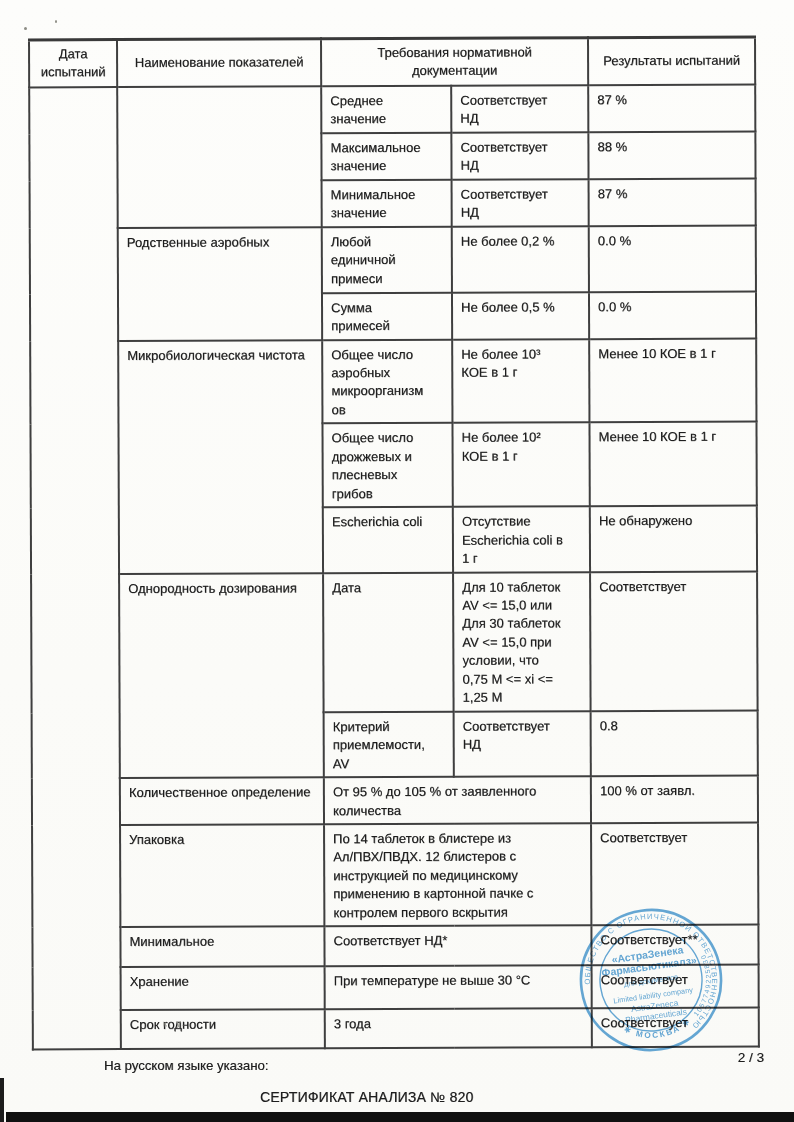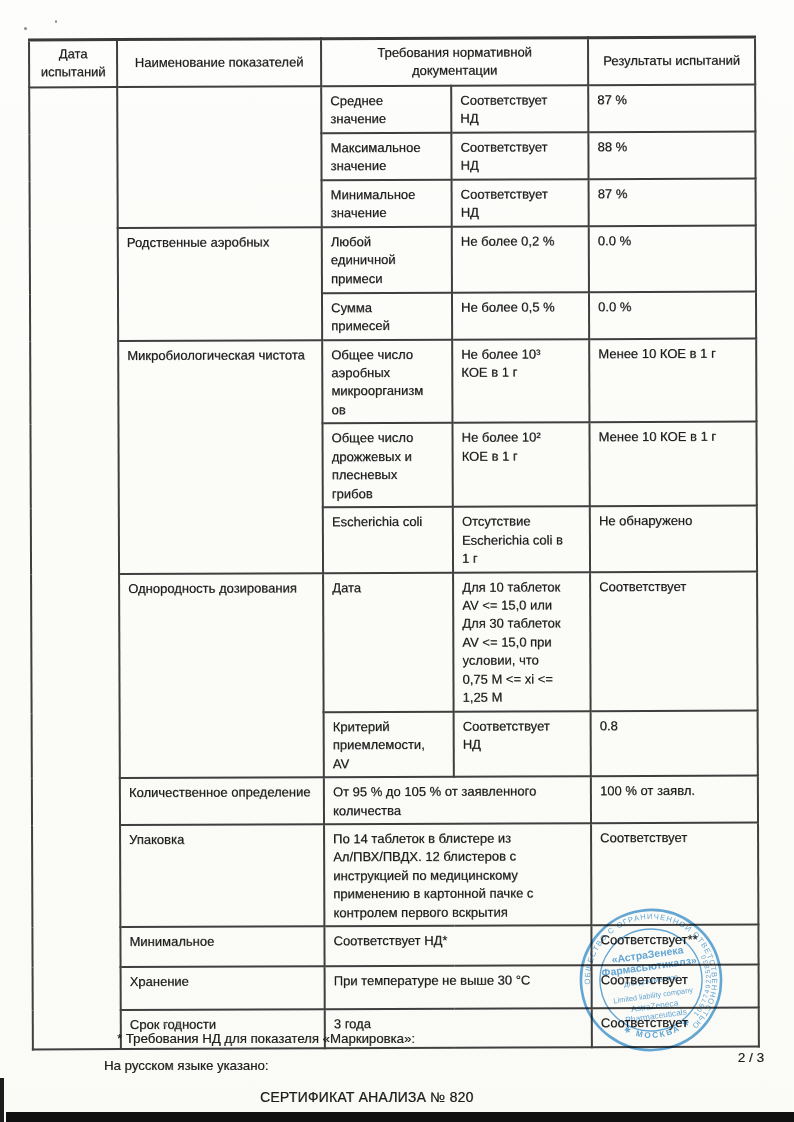--- a/index.html
+++ b/index.html
@@ -181,21 +181,20 @@
     </tr>
     <tr style="height:39px">
       <td>Срок годности</td>
       <td colspan="2">3 года</td>
       <td class="c-result">Соответствует</td>
     </tr>
   </tbody>
     </table>
 
   <div class="artifact">к. у.</div>
-  <div class="fn fn1">* Требования НД для показателя «Маркировка»:</div>
   <div class="fn fn2">На русском языке указано:</div>
   <div class="doc-title">СЕРТИФИКАТ АНАЛИЗА № 820</div>
   <div class="page-num">2 / 3</div>
 
   <svg class="stamp" viewBox="0 0 148 148">
     <defs>
       <path id="arcTop" d="M 74,74 m -61,0 a 61,61 0 1,1 122,0 a 61,61 0 1,1 -122,0"></path>
       <path id="arcBottom" d="M 16,74 A 58,58 0 0,0 132,74"></path>
       <path id="arcRight" d="M 113,118 A 58,58 0 0,0 125,43"></path>
     </defs>

